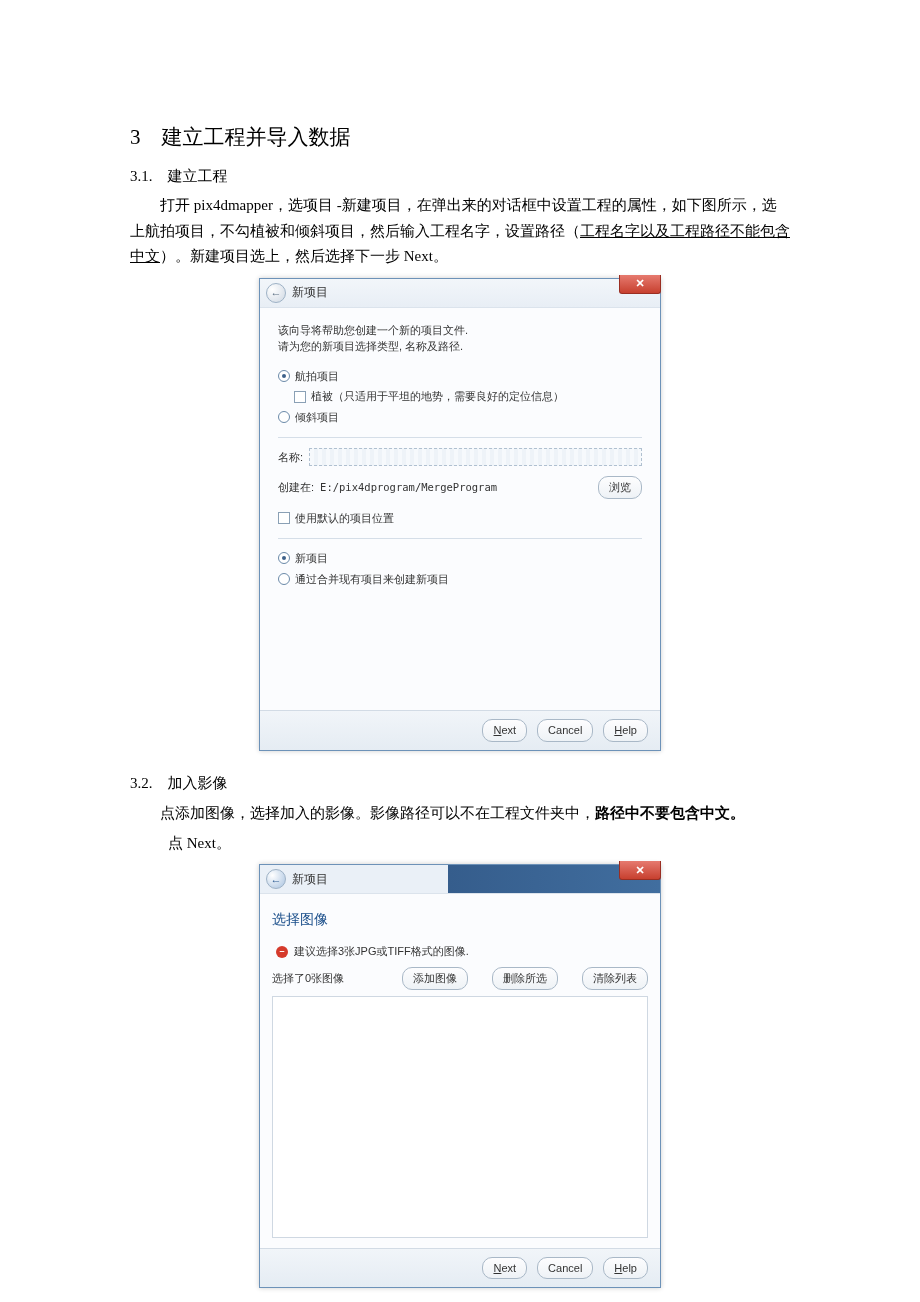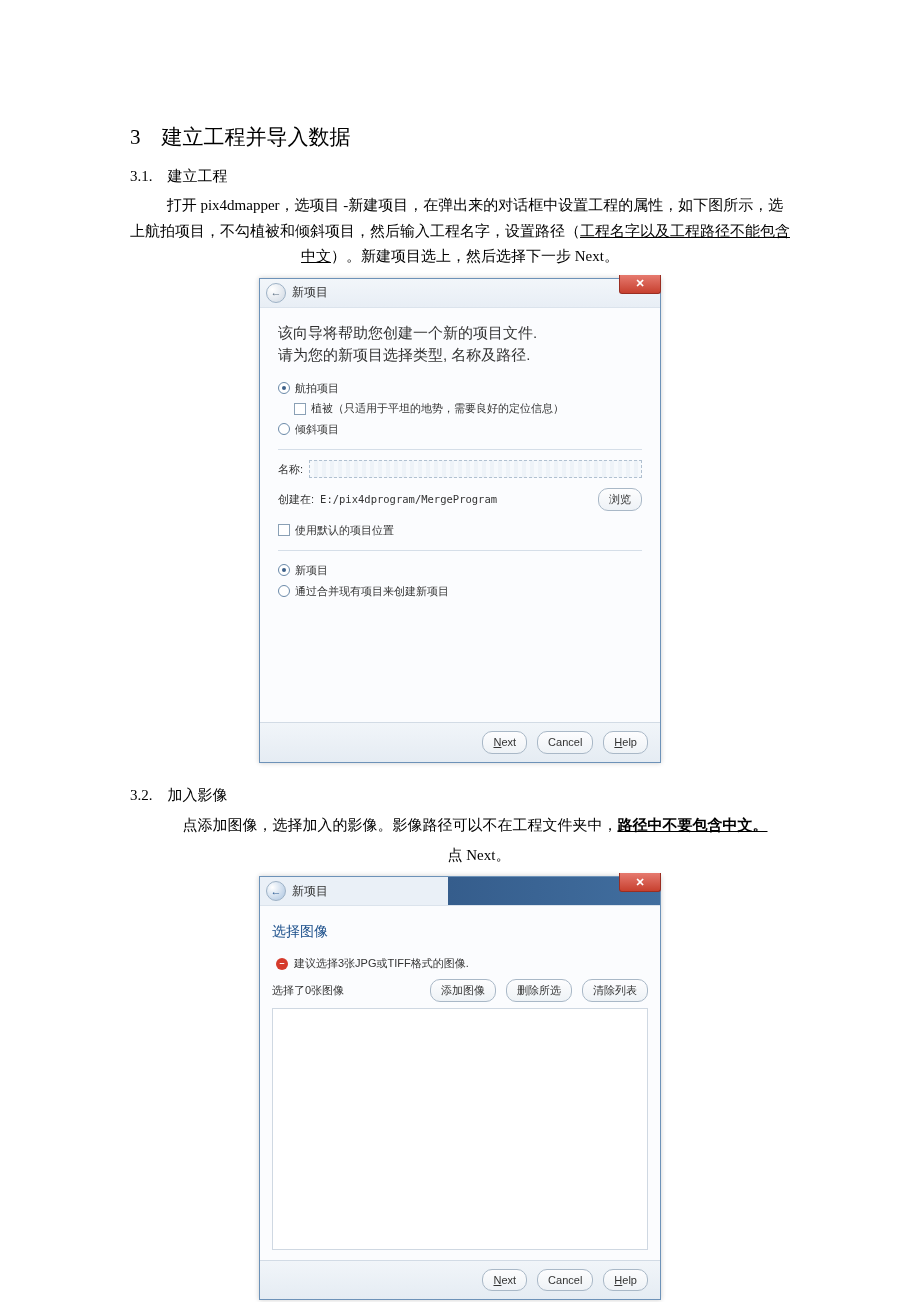--- a/index.html
+++ b/index.html
@@ -20,29 +20,27 @@
   .subsection-title {
     font-family: "Times New Roman", "SimSun", serif;
     font-size: 15px;
     margin: 8px 0 4px 0;
   }
   .body-text {
     font-family: "SimSun", "宋体", "Times New Roman", serif;
     font-size: 15px;
     text-indent: 2em;
     margin: 0 0 4px 0;
-    text-align: center;
   }
   .underlined {
     text-decoration: underline;
   }
   .bold {
     font-weight: bold;
     font-family: "SimHei","黑体",sans-serif;
-    text-decoration: underline;
   }
 
   
   .dialog-wrap {
     display: flex;
     justify-content: center;
     margin: 8px 0 20px 0;
   }
   .dialog {
     width: 400px;
@@ -95,21 +93,21 @@
     align-items: center;
     justify-content: center;
     font-size: 11px;
     font-weight: bold;
   }
   .dialog-body {
     padding: 14px 18px 10px 18px;
     background: #fbfcfe;
   }
   .intro-text {
-    font-size: 15px;
+    font-size: 11px;
     color: #333;
     margin-bottom: 12px;
     line-height: 1.5;
   }
   .radio-row, .check-row {
     display: flex;
     align-items: center;
     gap: 5px;
     margin: 2px 0;
     font-size: 11px;
@@ -211,21 +209,21 @@
     color: #fff;
     display: inline-flex;
     align-items: center;
     justify-content: center;
     font-size: 9px;
     font-weight: bold;
   }
   .image-toolbar {
     display: flex;
     align-items: center;
-    gap: 10px;
+    gap: 24px;
     font-size: 11px;
     margin-bottom: 2px;
   }
   .image-toolbar .status {
     flex: 1;
   }
   .d2-body {
     padding: 8px 12px 10px 12px;
     background: #fbfcfe;
   }

